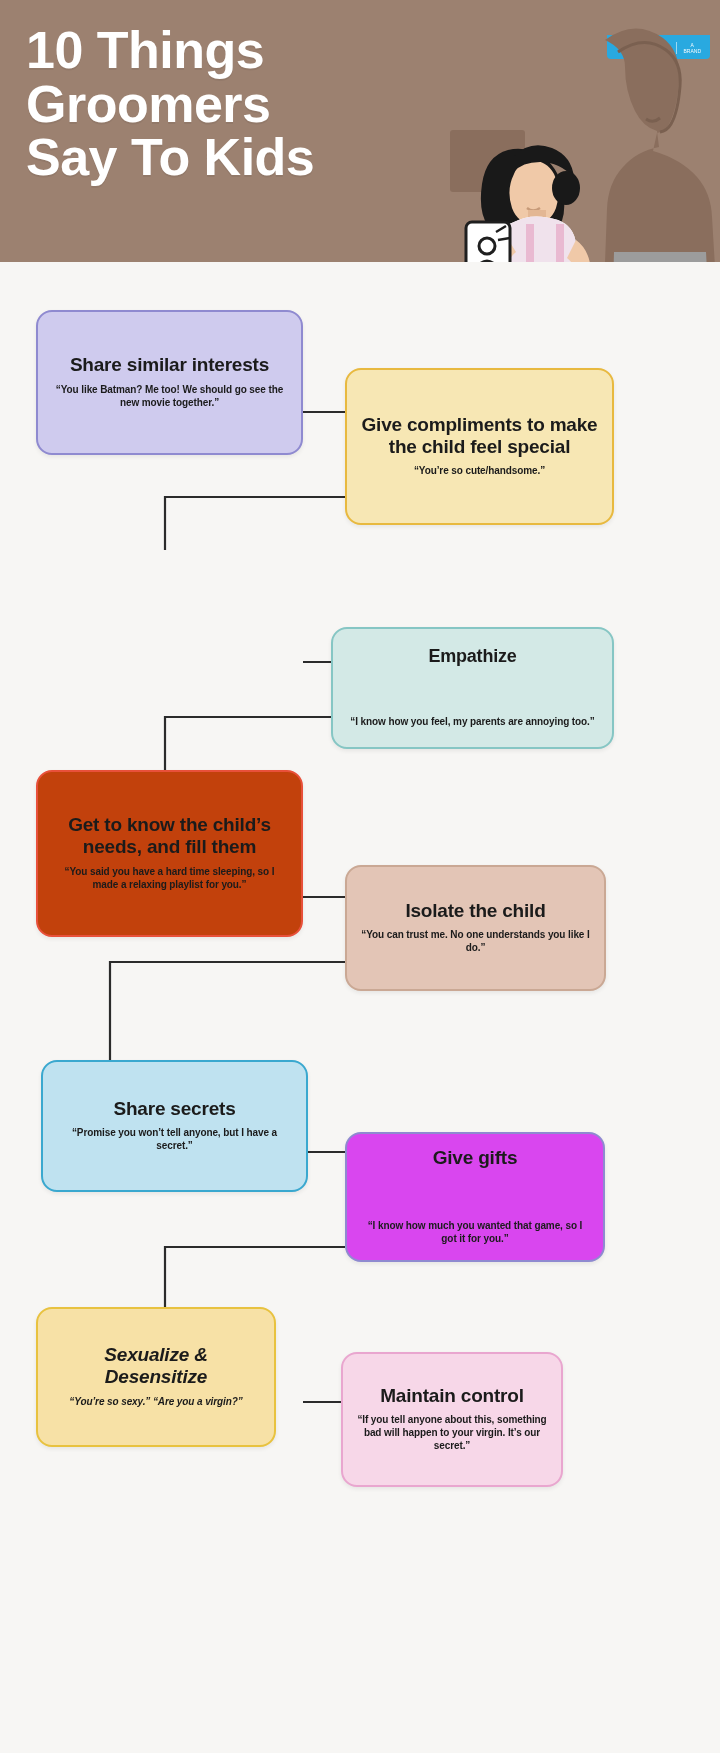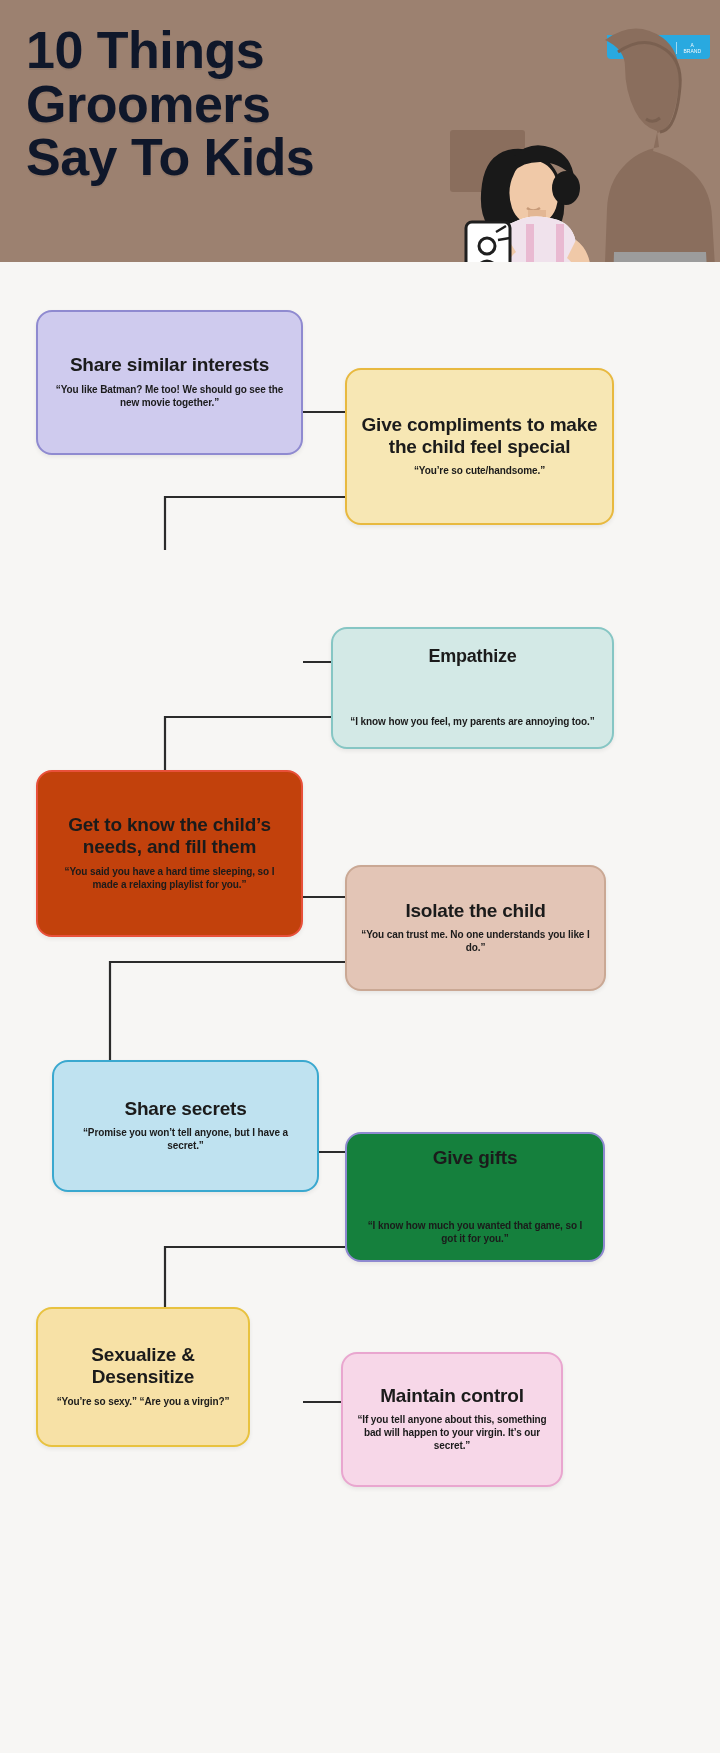--- a/index.html
+++ b/index.html
@@ -25,21 +25,21 @@
   }
   .logo-word{
     color:#ffffff;font-weight:bold;font-size:13px;letter-spacing:.2px;
     font-family:"DejaVu Sans", sans-serif;
   }
   .logo-div{width:1px;height:12px;background:rgba(255,255,255,.55);}
   .logo-sub{color:#ffffff;font-size:5px;line-height:1.1;text-align:center;opacity:.95;}
 
   .headline{
     position:absolute;left:26px;top:24px;
-    color:#0f172a;font-weight:bold;
+    color:#ffffff;font-weight:bold;
     font-size:52px;line-height:1.03;letter-spacing:-.5px;
     text-shadow:0 2px 0 rgba(0,0,0,.06);
   }
   .headline .l1{position:relative;display:inline-block;}
   .headline .l1:after{
     content:"";position:absolute;left:-2px;right:-4px;bottom:4px;height:8px;
     background:#f2c03c;z-index:-1;
   }
   .headline .ln{display:block;}
 
@@ -178,31 +178,31 @@
     <div class="card" style="left: 36px; top: 508px; width: 267px; height: 167px; background: #c2410c; border-color: rgb(232, 80, 58);">
       <p class="title">Get to know the child’s needs, and fill them</p>
       <p class="quote">“You said you have a hard time sleeping, so I made a relaxing playlist for you.”</p>
     </div>
 
     <div class="card" style="left: 345px; top: 603px; width: 261px; height: 126px; background: rgb(227, 197, 182); border-color: rgb(202, 168, 148);">
       <p class="title">Isolate the child</p>
       <p class="quote">“You can trust me. No one understands you like I do.”</p>
     </div>
 
-    <div class="card" style="left: 52px; top: 798px; width: 267px; height: 132px; background: rgb(191, 226, 240); border-color: rgb(58, 168, 207);">
+    <div class="card" style="left: 41px; top: 798px; width: 267px; height: 132px; background: rgb(191, 226, 240); border-color: rgb(58, 168, 207);">
       <p class="title">Share secrets</p>
       <p class="quote">“Promise you won’t tell anyone, but I have a secret.”</p>
     </div>
 
-    <div class="card" style="left: 345px; top: 870px; width: 260px; height: 130px; background: #15803d; border-color: rgb(143, 138, 208); gap: 44px;">
+    <div class="card" style="left: 345px; top: 870px; width: 260px; height: 130px; background: #d946ef; border-color: rgb(143, 138, 208); gap: 44px;">
       <p class="title">Give gifts</p>
       <p class="quote">“I know how much you wanted that game, so I got it for you.”</p>
     </div>
 
-    <div class="card" style="left: 36px; top: 1045px; width: 214px; height: 140px; background: rgb(247, 225, 166); border-color: rgb(232, 194, 63);">
+    <div class="card" style="left: 36px; top: 1045px; width: 240px; height: 140px; background: rgb(247, 225, 166); border-color: rgb(232, 194, 63); font-style: italic;">
       <p class="title">Sexualize &amp; Desensitize</p>
       <p class="quote">“You’re so sexy.” “Are you a virgin?”</p>
     </div>
 
     <div class="card" style="left: 341px; top: 1090px; width: 222px; height: 135px; background: rgb(247, 215, 232); border-color: rgb(233, 166, 207);">
       <p class="title">Maintain control</p>
       <p class="quote">“If you tell anyone about this, something bad will happen to your virgin. It’s our secret.”</p>
     </div>
 
   </div>

